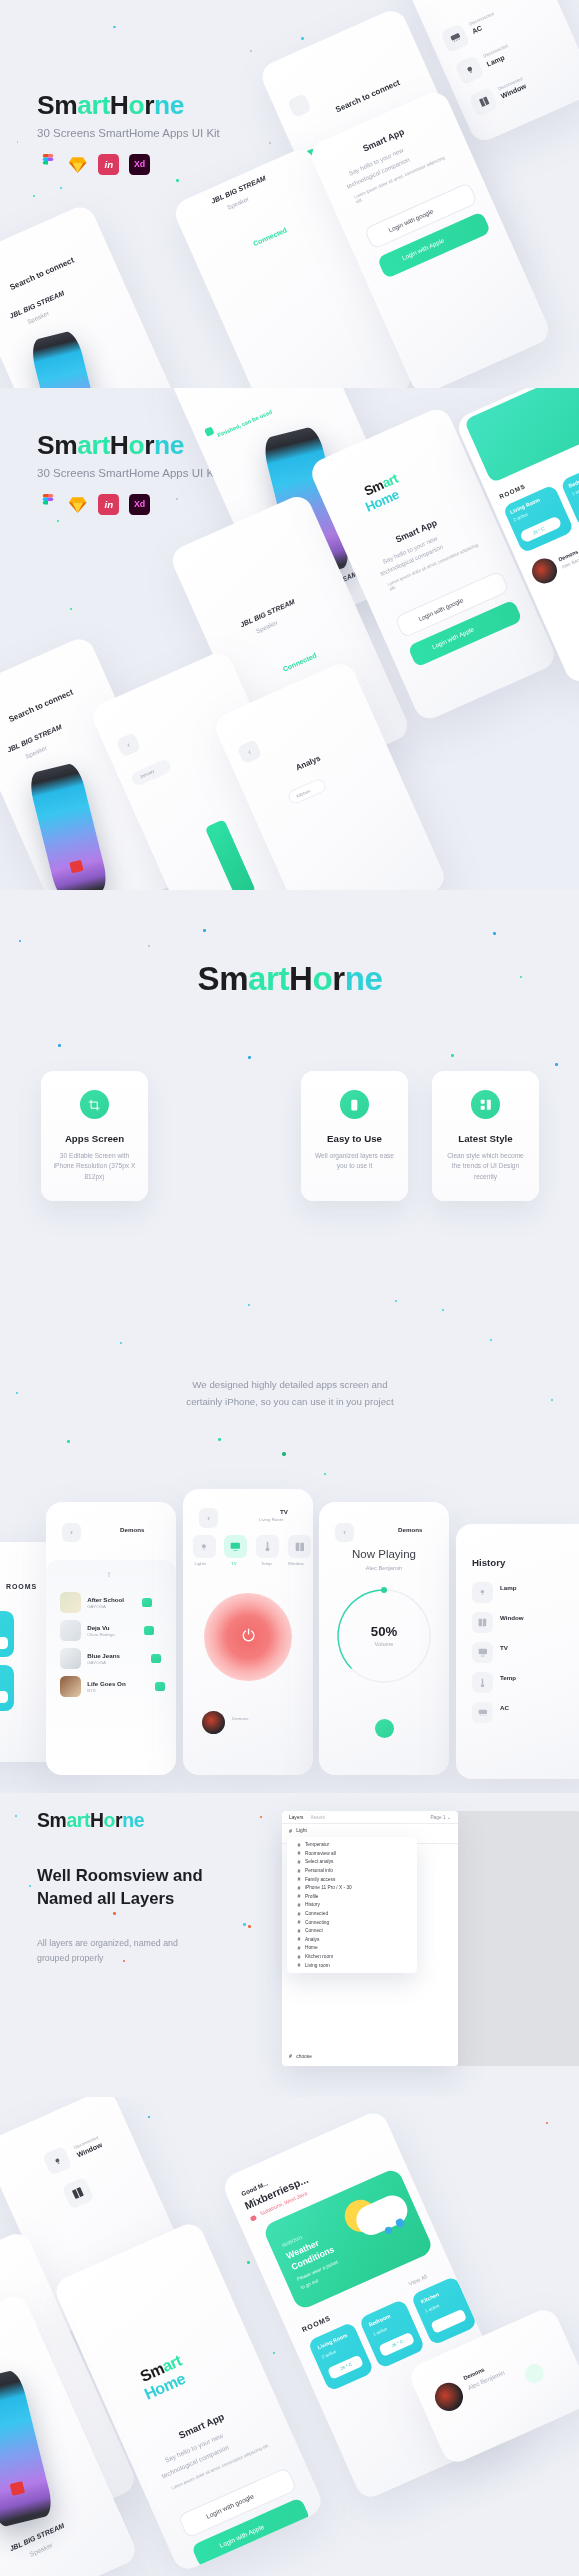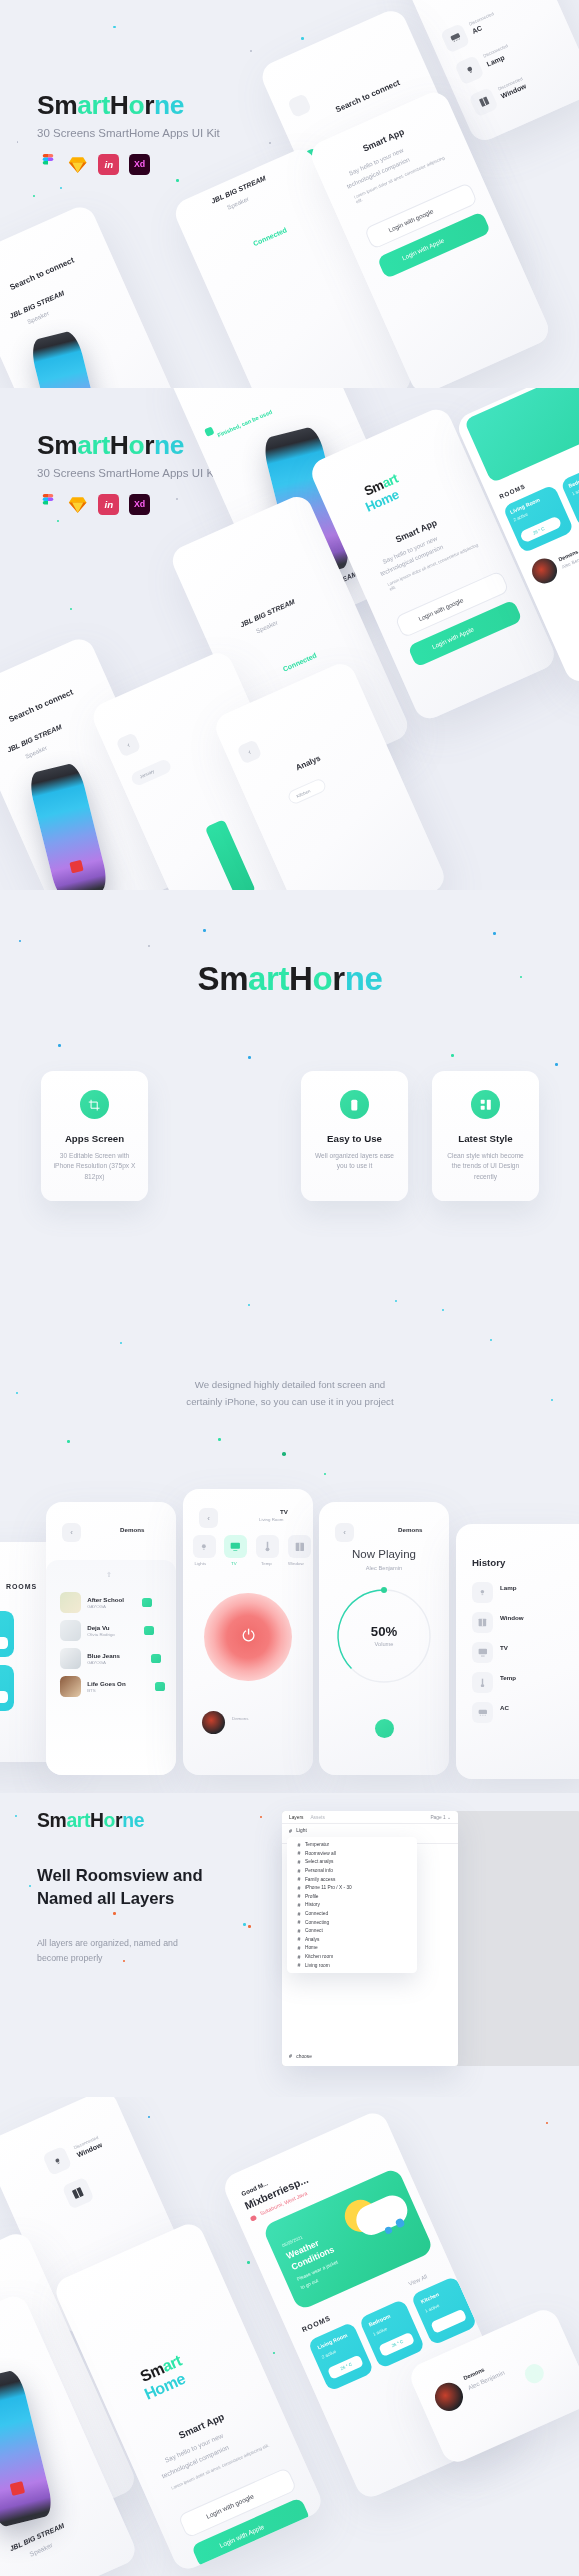--- a/index.html
+++ b/index.html
@@ -394,21 +394,21 @@
   <div class="section bg-light" style="top:1242px;height:551px;">
     <span class="dot" style="left:248px;top:62px;width:1.8px;height:1.8px;background:#3ccfe6;"></span>
     <span class="dot" style="left:395px;top:58px;width:1.8px;height:1.8px;background:#3ccfe6;"></span>
     <span class="dot" style="left:442px;top:67px;width:1.8px;height:1.8px;background:#3ccfe6;"></span>
     <span class="dot" style="left:120px;top:100px;width:1.8px;height:1.8px;background:#3ccfe6;"></span>
     <span class="dot" style="left:490px;top:97px;width:1.8px;height:1.8px;background:#3ccfe6;"></span>
     <span class="dot" style="left:16px;top:150px;width:1.8px;height:1.8px;background:#3ccfe6;"></span>
     <span class="dot" style="left:551px;top:157px;width:1.8px;height:1.8px;background:#3ccfe6;"></span>
 
     <div class="h-sub" style="position:absolute;left:0;right:0;top:127px;">
-      <div>We designed highly detailed font screen and</div>
+      <div>We designed highly detailed apps screen and</div>
       <div>certainly iPhone, so you can use it in you project</div>
     </div>
 
     <span class="dot" style="left:67px;top:198px;width:2.6px;height:2.6px;background:#2ee0a4;"></span>
     <span class="dot" style="left:218px;top:196px;width:2.6px;height:2.6px;background:#2ee0a4;"></span>
     <span class="dot" style="left:282px;top:210px;width:3.5px;height:3.5px;background:#1db37a;"></span>
     <span class="dot" style="left:324px;top:231px;width:1.8px;height:1.8px;background:#2ee0a4;"></span>
 
     <div class="phone" style="left:-35px;top:300px;width:107px;height:220px;">
       <div class="ph-txt" style="left:41px;top:41px;font-size:7px;font-weight:bold;letter-spacing:0.9px;">ROOMS</div>
@@ -575,21 +575,21 @@
     <div style="position:absolute;left:37px;top:17.6px;width:238px;">
       <div class="logo" style="font-size:19.4px;">
         <span class="k">Sm</span><span class="g">art</span><span class="k">H</span><span class="g">o</span><span class="k">r</span><span class="c">ne</span>
       </div>
       <div class="wo-h" style="margin-top:35px;">
         <div>Well Roomsview and</div>
         <div>Named all Layers</div>
       </div>
       <div class="wo-p">
         <div>All layers are organized, named and</div>
-        <div>become properly</div>
+        <div>grouped properly</div>
       </div>
     </div>
 
     <div style="position:absolute;left:282px;top:17.6px;width:298px;height:255px;background:#dfe0e4;border-radius:2.6px;"></div>
     <div class="lpanel" style="left:282px;top:17.6px;width:176px;height:255px;">
       <div class="lp-head">
         <span class="lp-tabs">
           <span class="lp-tab-a">Layers</span>
           <span class="lp-tab-b">Assets</span>
         </span>

